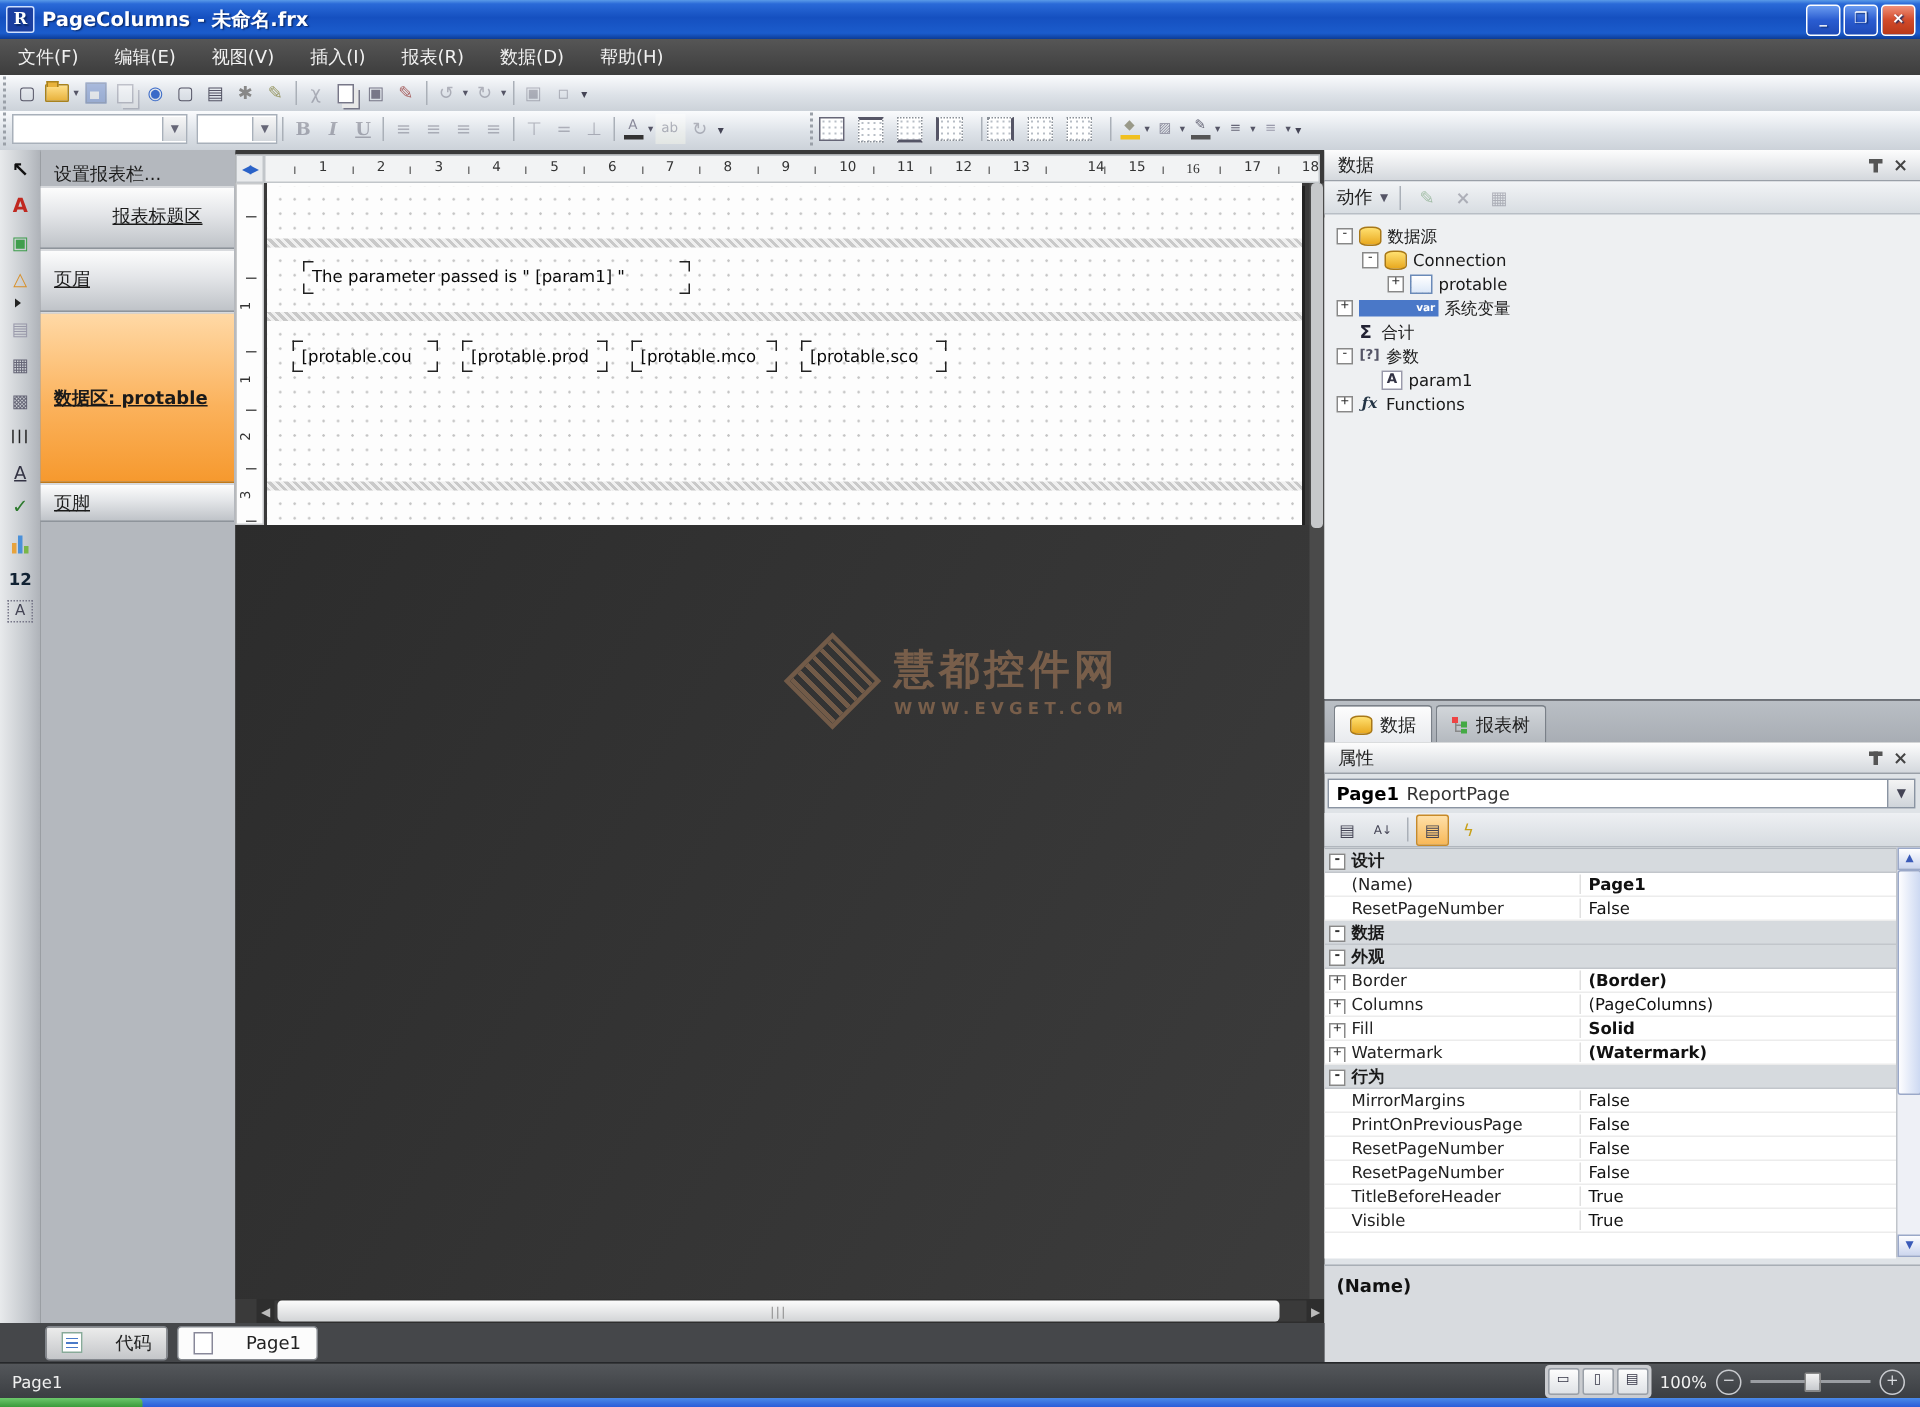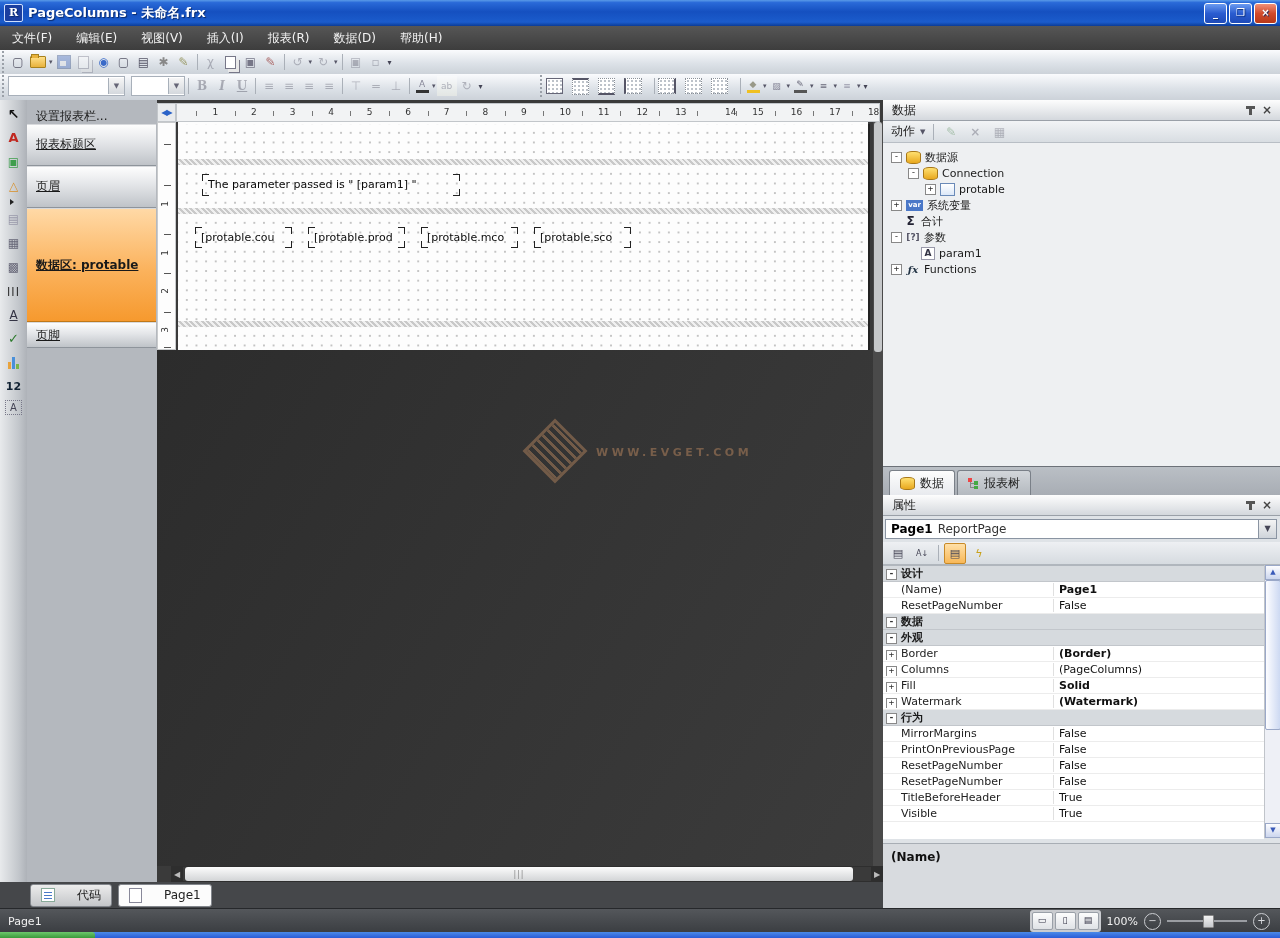--- a/index.html
+++ b/index.html
@@ -136,21 +136,21 @@
   .exp{width:9px;height:9px;border:1px solid #888;background:#fff;font-size:9px;line-height:7px;
     text-align:center;color:#333;flex:none;font-family:"DejaVu Sans Mono",monospace;}
   .noexp{width:9px;flex:none;}
   .db-ic{width:13px;height:11px;background:linear-gradient(#ffe070,#e8a81e);
     border:1px solid #a87818;border-radius:6px/3px;flex:none;}
   .table-ic{width:13px;height:11px;border:1px solid #6a8ab8;flex:none;
     background:linear-gradient(#fff,#dce8f8),
       repeating-linear-gradient(90deg,transparent 0 3px,#9ab0cc 3px 4px),
       repeating-linear-gradient(0deg,transparent 0 3px,#9ab0cc 3px 4px);}
   .var-ic{width:17px;height:11px;background:#4a78c8;color:#fff;font-size:7px;font-weight:bold;
-    line-height:11px;text-align:center;flex:none;}
+    line-height:11px;text-align:center;flex:none;padding-left:36px;}
   .sig-ic{font-size:12px;color:#223;font-weight:bold;flex:none;width:13px;text-align:center;}
   .par-ic{font-size:9px;color:#556;font-weight:bold;flex:none;width:14px;text-align:center;}
   .A-ic{width:12px;height:11px;border:1px solid #99a;background:#fff;color:#334;font-size:9px;
     font-weight:bold;text-align:center;line-height:11px;flex:none;}
   .fx-ic{font-style:italic;font-size:10px;color:#234;font-weight:bold;flex:none;width:14px;text-align:center;
     font-family:"DejaVu Serif",serif;}
   .tree-ic{width:11px;height:11px;flex:none;background:
     linear-gradient(#e44,#e44) 0 0/4px 4px no-repeat,
     linear-gradient(#4a4,#4a4) 6px 3px/4px 4px no-repeat,
     linear-gradient(#4a4,#4a4) 6px 8px/4px 3px no-repeat,
@@ -376,21 +376,21 @@
       </div>
     </div>
     <div class="tool" style="color: rgb(17, 34, 51); font-size: 11px; font-weight: bold;">12</div>
     <div class="tool" style="color: rgb(68, 68, 85); font-size: 10px; border: 1px dotted rgb(119, 119, 136); width: 15px; height: 13px;">A</div>
   </div>
 
 <div id="bandpanel">
   <div class="bp-header">设置报表栏...</div>
   <div id="bands">
       <div class="band-block" style="top: 24px; height: 42px;">
-        <div class="blabel" style="padding-top: 11px;">报表标题区</div>
+        <div class="blabel" style="padding-top: 11px; margin-left: 39px;">报表标题区</div>
       </div>
       <div class="band-block" style="top: 66px; height: 42px;">
         <div class="blabel" style="padding-top: 11px;">页眉</div>
       </div>
       <div class="band-block active" style="top: 108px; height: 114px; display: flex; align-items: center;">
         <div class="blabel">数据区: protable</div>
       </div>
       <div class="band-block" style="top: 222px; height: 26px;">
         <div class="blabel" style="padding-top: 4px;">页脚</div>
       </div>
@@ -424,21 +424,21 @@
       <div class="hnum" style="left: 421.05px;">11</div>
       <div class="htick" style="left: 443.3px;"></div>
       <div class="hnum" style="left: 459.6px;">12</div>
       <div class="htick" style="left: 481.85px;"></div>
       <div class="hnum" style="left: 498.15px;">13</div>
       <div class="htick" style="left: 520.4px;"></div>
       <div class="hnum" style="left: 513px; margin-left: 35px;">14</div>
       <div class="htick" style="left: 558.95px;"></div>
       <div class="hnum" style="left: 575.25px;">15</div>
       <div class="htick" style="left: 597.5px;"></div>
-      <div class="hnum" style="left: 613.8px;">16</div>
+      <div class="hnum" style="left: 613.8px; font-family: Liberation Serif, serif;">16</div>
       <div class="htick" style="left: 636.05px;"></div>
       <div class="hnum" style="left: 652.35px;">17</div>
       <div class="htick" style="left: 674.6px;"></div>
       <div class="hnum" style="left: 690.9px;">18</div>
     </div>
   <div id="vruler">
       <div class="vdash" style="top: 21.3px;"></div>
       <div class="vdash" style="top: 62.3px;"></div>
       <div class="vnum" style="top: 75.6px;">1</div>
       <div class="vdash" style="top: 111.3px;"></div>
@@ -460,20 +460,21 @@
       <div class="textobj" style="left: 24px; top: 52px; width: 258px; height: 22px;">The parameter passed is " [param1] "</div>
       <div class="textobj" style="left: 17px; top: 105px; width: 97px; height: 21px;">[protable.cou</div>
       <div class="textobj" style="left: 130px; top: 105px; width: 97px; height: 21px;">[protable.prod</div>
       <div class="textobj" style="left: 243px; top: 105px; width: 97px; height: 21px;">[protable.mco</div>
       <div class="textobj" style="left: 356px; top: 105px; width: 97px; height: 21px;">[protable.sco</div>
     </div>
   <div id="canvas-dark">
     <div id="watermark">
       <div class="wm-logo"></div>
       <div class="wm-txt">
+        <div class="l1">慧都控件网</div>
         <div class="l2">WWW.EVGET.COM</div>
       </div>
     </div>
   </div>
   <div id="vsb">
       <div class="thumb"></div>
     </div>
   <div id="hsb">
     <span class="sbarrow">◀</span>
     <span class="track">

